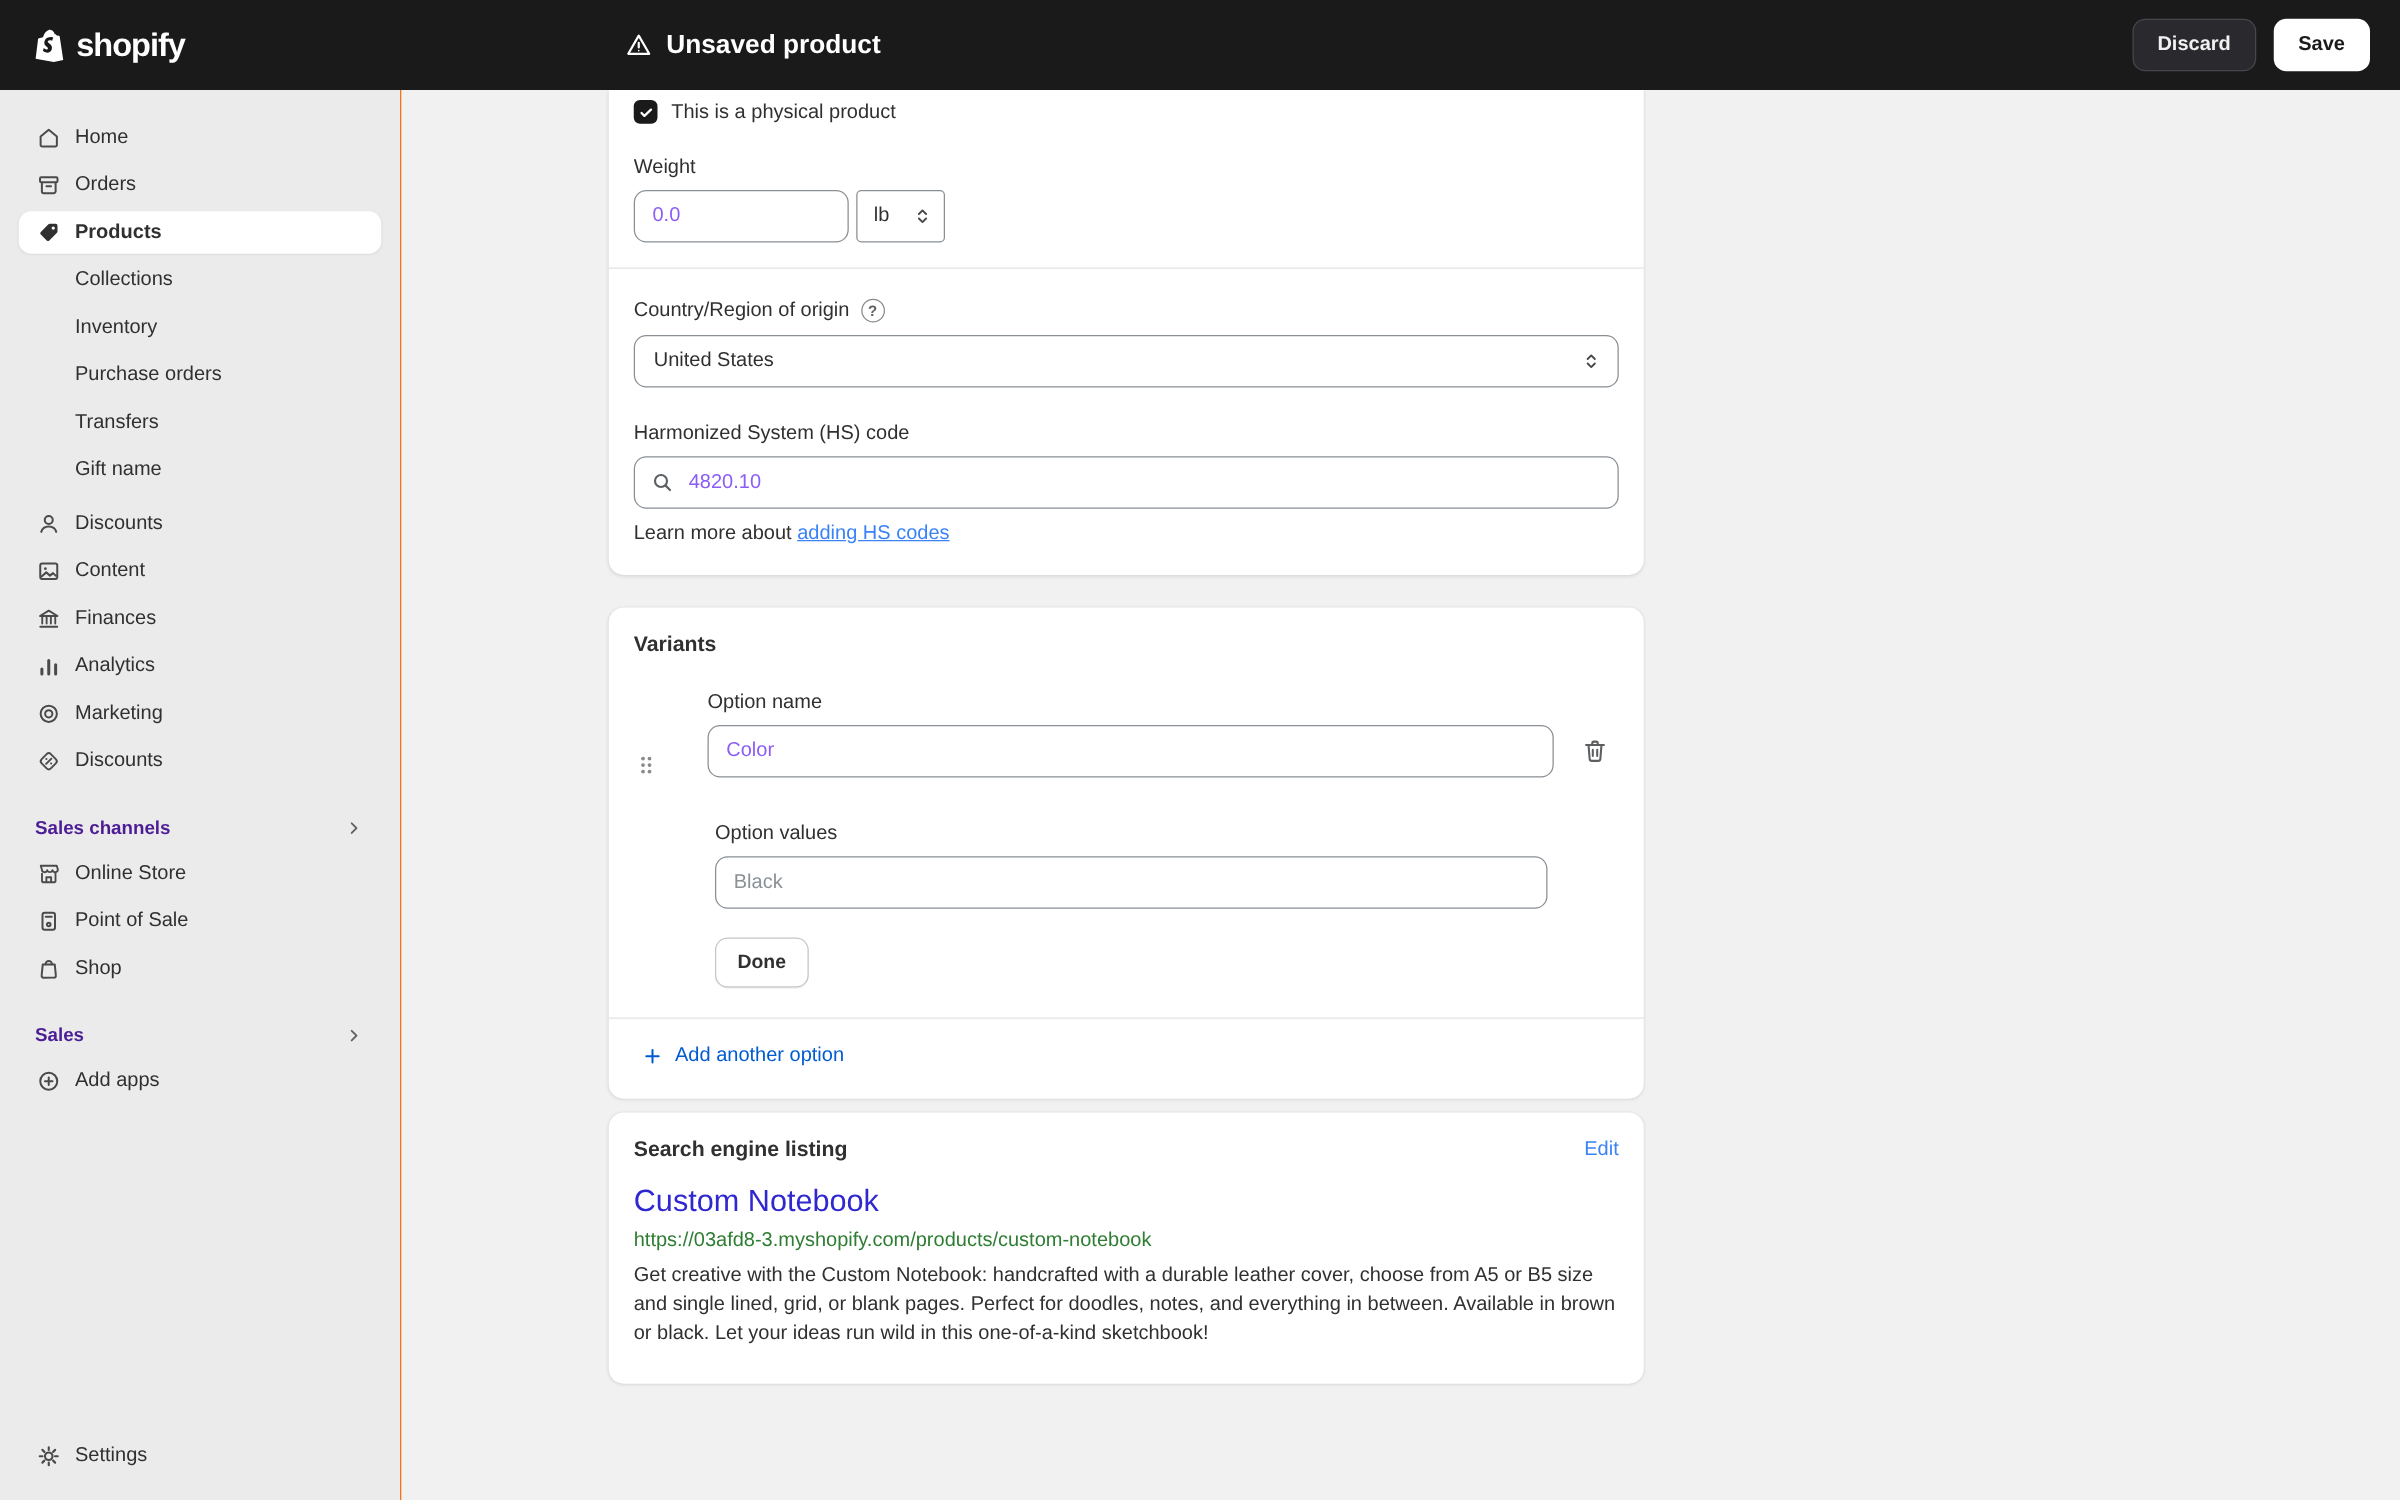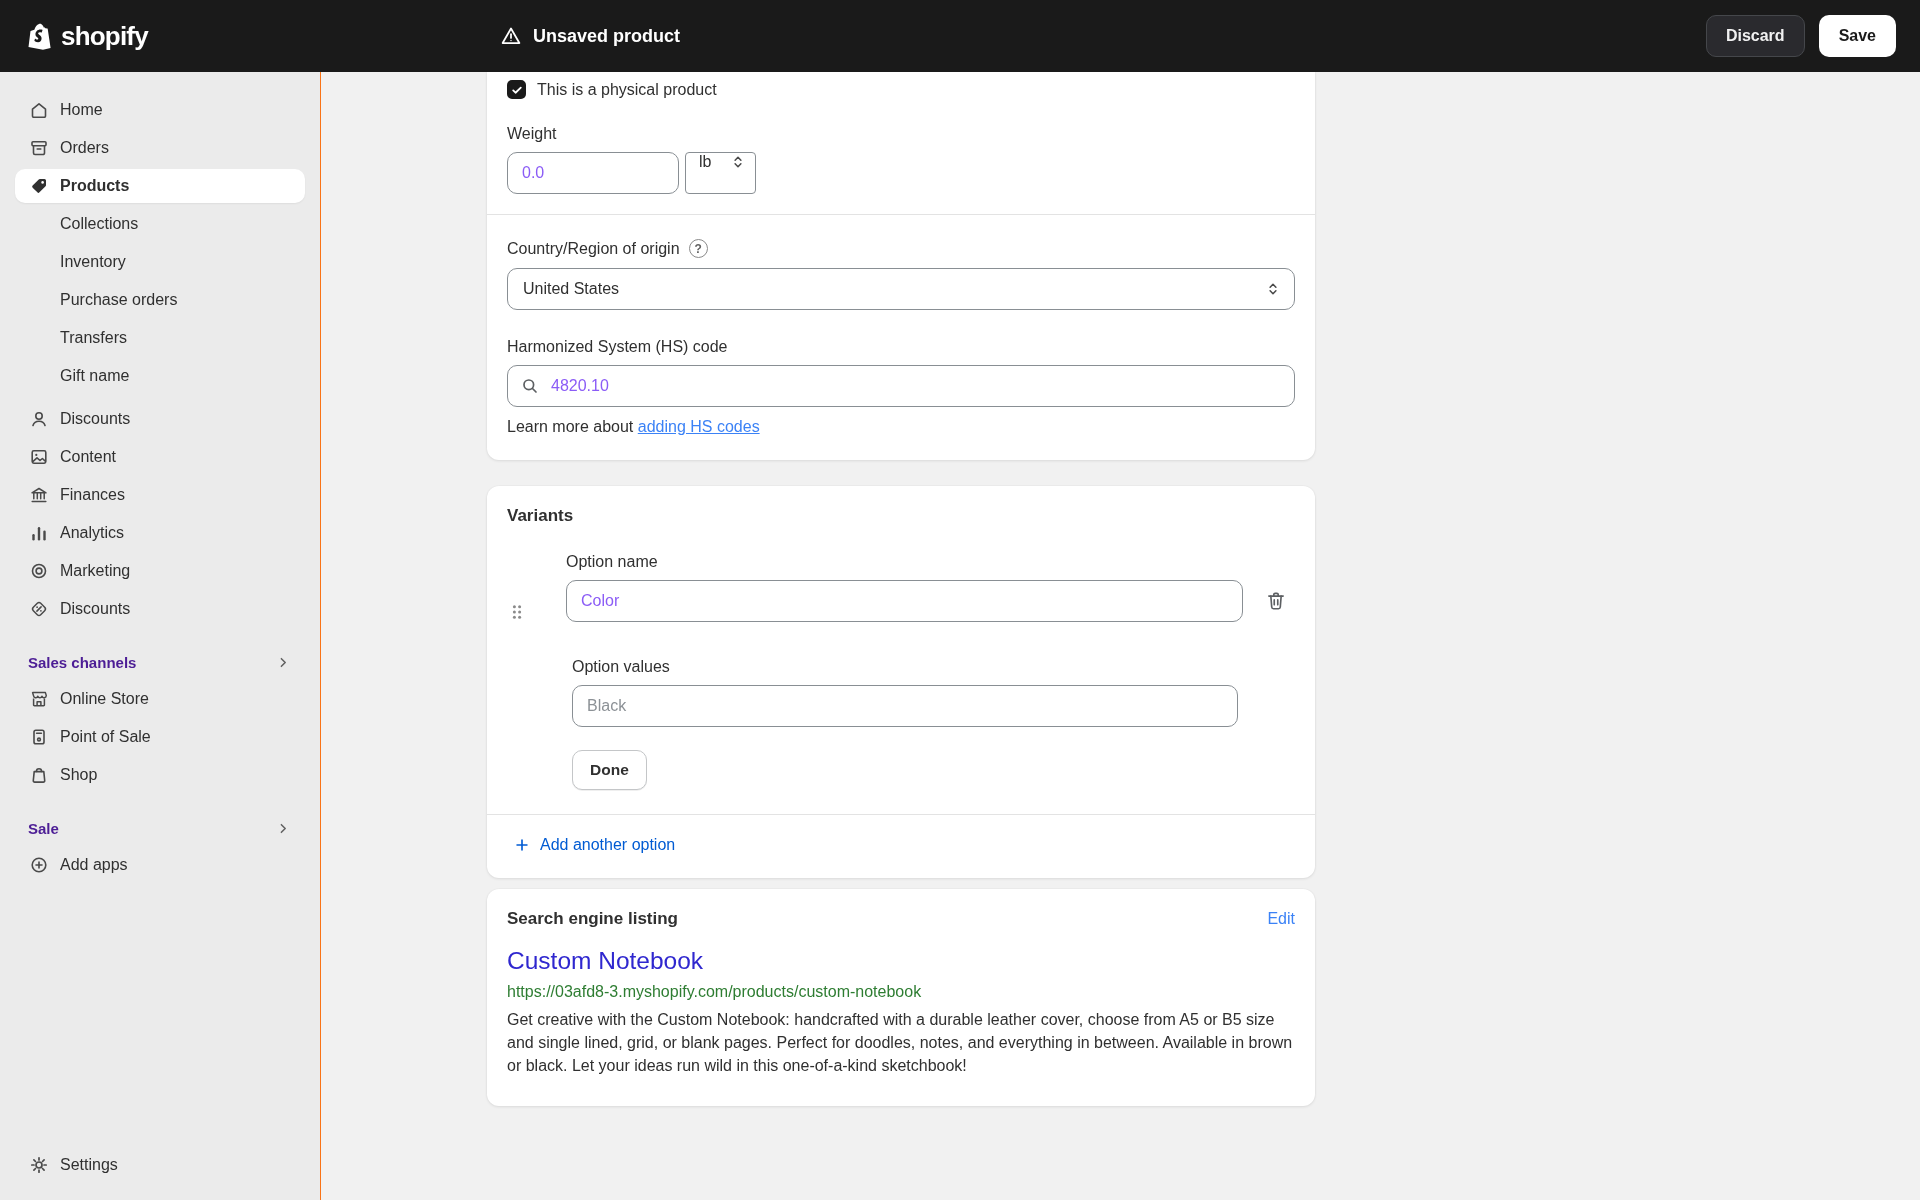--- a/index.html
+++ b/index.html
@@ -16,21 +16,21 @@
   .topbar {
     position: fixed; top: 0; left: 0; right: 0; height: 72px;
     background: #1a1a1a; display: flex; align-items: center;
     padding: 0 24px; z-index: 20;
   }
   .logo { display: flex; align-items: center; gap: 7px; }
   .logo-icon { width: 30px; height: 30px; }
   .logo-text { color: #fff; font-size: 26px; font-weight: 700; letter-spacing: -0.8px; }
   .topbar-status {
     position: absolute; left: 500px; display: flex; align-items: center; gap: 11px;
-    color: #fff; font-weight: 700; font-size: 18px;
+    color: #fff; font-weight: 700; font-size: 21px;
   }
   .warn-icon { width: 22px; height: 22px; }
   .topbar-actions { margin-left: auto; display: flex; gap: 14px; }
   .btn-discard {
     height: 42px; padding: 0 19px; border-radius: 10px; cursor: pointer;
     background: #2a2a2e; border: 1px solid #45474b; color: #f1f1f1;
     font-size: 16px; font-weight: 600; font-family: inherit;
   }
   .btn-save {
     height: 42px; padding: 0 20px; border-radius: 10px; cursor: pointer;
@@ -82,21 +82,21 @@
   .field-label { display: block; font-size: 16px; color: #303030; margin-bottom: 9px; }
   .text-input {
     height: 42px; border: 1px solid #898f94; border-radius: 10px; background: #fff;
     font-size: 16px; color: #8b5cf6; padding: 0 14px; font-family: inherit; outline: none;
   }
   .text-input::placeholder { color: #8c9196; }
   .weight-row { display: flex; gap: 6px; }
   .weight-input { width: 172px; }
   .unit-select {
     width: 71px; height: 42px; border: 1px solid #898f94; border-radius: 4px; background: #fff;
-    display: flex; justify-content: space-between;
+    display: flex; align-items: center; justify-content: space-between;
     padding: 0 8px 0 13px; font-size: 16px; cursor: pointer;
   }
   .select-chev { width: 18px; height: 18px; color: #4a4a4a; flex: none; }
   .divider { height: 1px; background: #e3e3e3; margin: 20px -20px 24px; }
   .label-row { display: flex; align-items: center; gap: 9px; margin-bottom: 10px; }
   .label-row .field-label { margin-bottom: 0; }
   .help-circle {
     width: 19px; height: 19px; border: 1.5px solid #8a8a8a; border-radius: 50%;
     color: #616161; font-size: 12px; font-weight: 700;
     display: flex; align-items: center; justify-content: center; cursor: pointer;
@@ -324,21 +324,21 @@
         <svg viewBox="0 0 20 20" fill="none" stroke="currentColor" stroke-width="1.6" stroke-linejoin="round">
           <path d="M5.2 6.6h9.6l.9 8.9a1.4 1.4 0 0 1-1.4 1.6H5.7a1.4 1.4 0 0 1-1.4-1.6Z"></path>
           <path d="M7.4 6.4a2.6 2.6 0 0 1 5.2 0" stroke-linecap="round"></path>
         </svg>
       </span>
       <span class="nav-label">Shop</span>
     </div>
   </div>
 
   <div class="section-header">
-    <span>Sale</span>
+    <span>Sales</span>
     <span class="chev">
       <svg viewBox="0 0 20 20" fill="none" stroke="currentColor" stroke-width="1.8" stroke-linecap="round" stroke-linejoin="round">
         <path d="M7.5 5.5 12 10l-4.5 4.5"></path>
       </svg>
     </span>
   </div>
 
   <div class="nav">
     <div class="nav-item">
       <span class="nav-icon">

